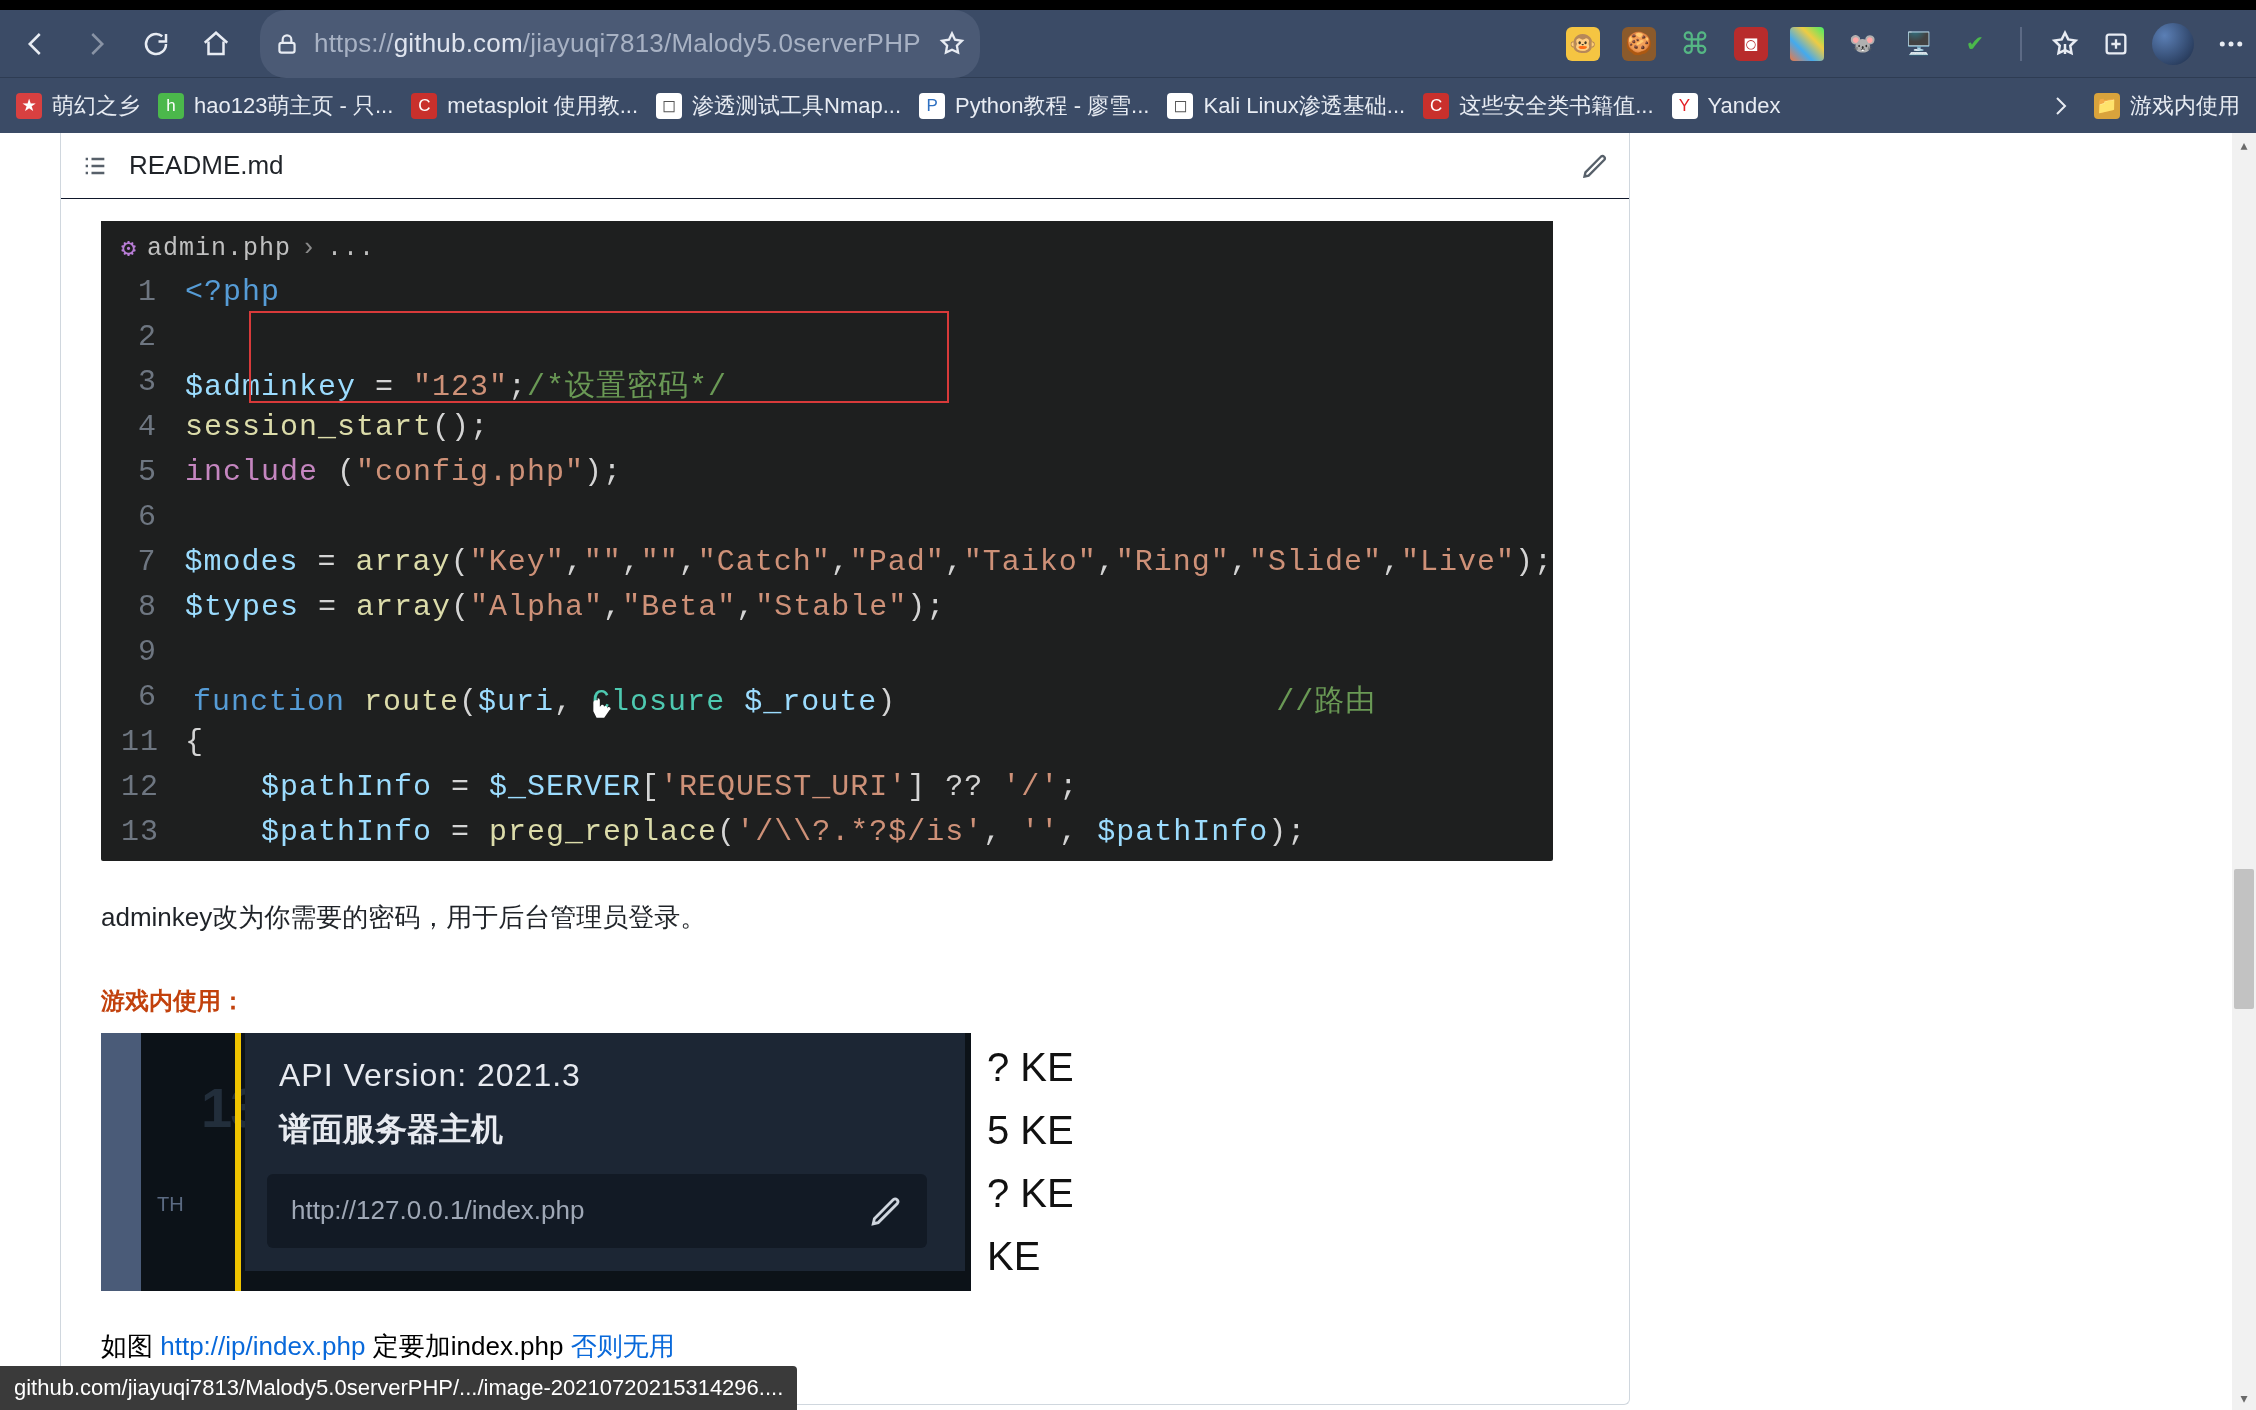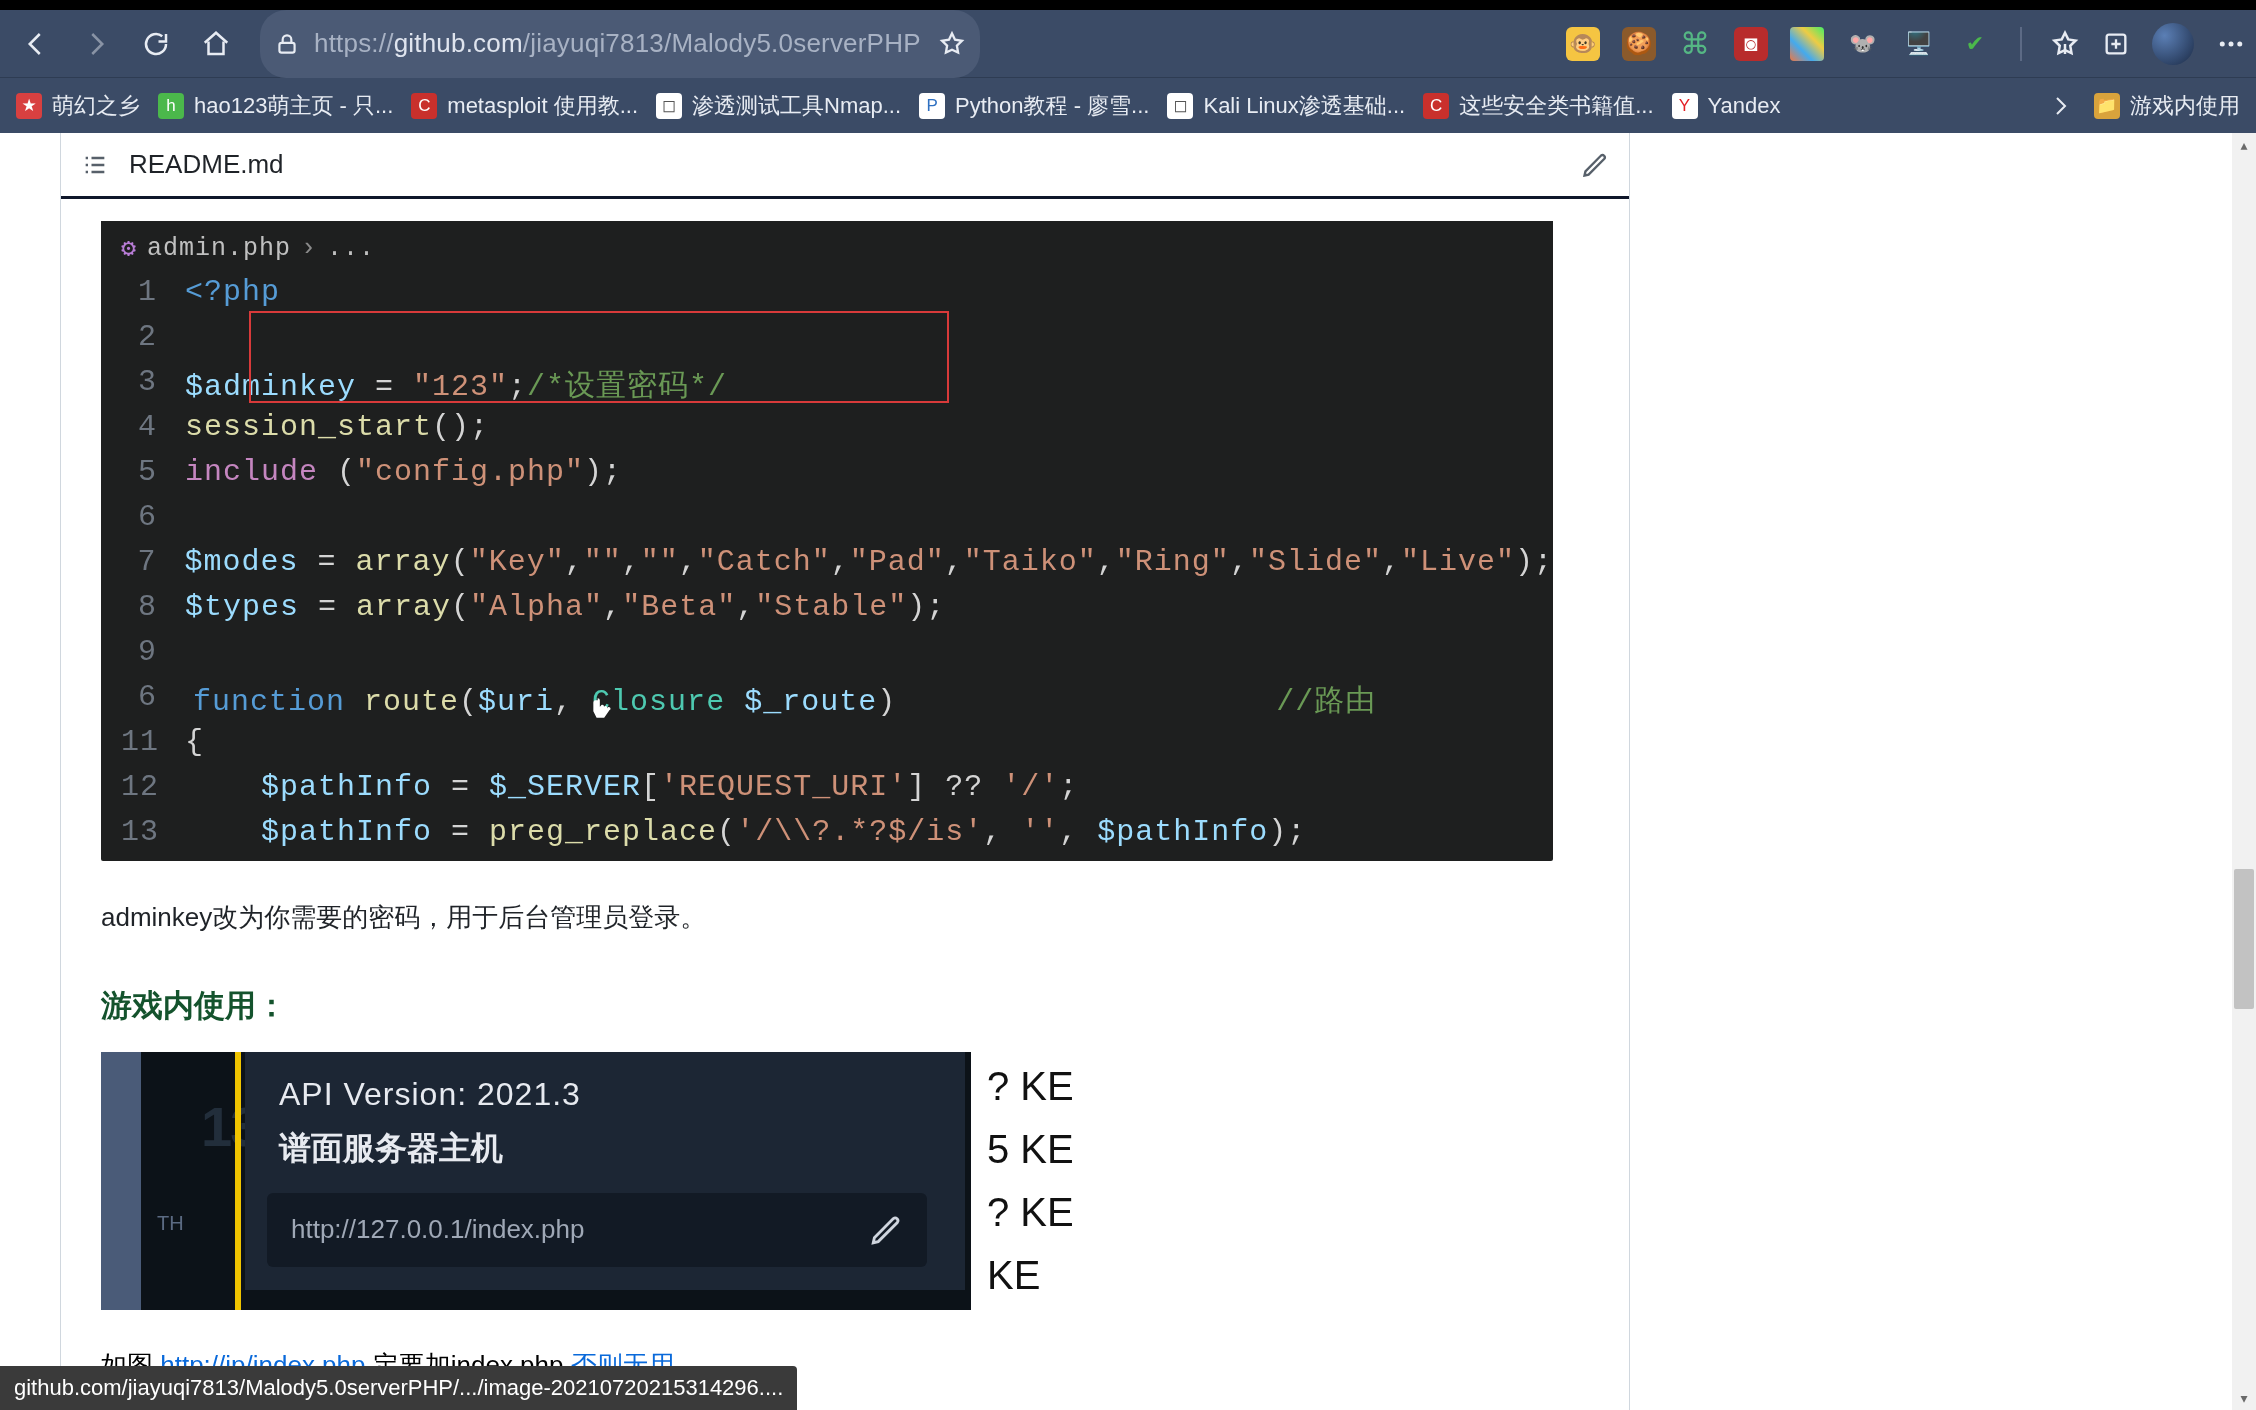--- a/index.html
+++ b/index.html
@@ -54,21 +54,21 @@
   
   .page {
     position:relative; height:1277px; background:#fff; overflow:hidden;
   }
   .readme-card {
     position:absolute; left:60px; top:0; width:1570px;
     border:1px solid #d0d7de; border-top:none; border-radius:0 0 6px 6px;
   }
   .readme-header {
     height:66px; display:flex; align-items:center; padding:0 20px;
-    border-bottom:3px solid #0f172a; justify-content:space-between;
+    border-bottom:1px solid #0f172a; justify-content:space-between;
   }
   .rh-left { display:flex; align-items:center; gap:20px; }
   .rh-ic { width:28px; height:28px; color:#57606a; }
   .rh-title { font-size:26px; color:#1f2328; }
   .pencil { width:28px; height:28px; color:#57606a; }
 
   .readme-body { padding:22px 40px 40px; }
 
   
   .editor {
@@ -97,21 +97,21 @@
   .redbox {
     position:absolute; left:148px; top:90px; width:700px; height:92px;
     border:2px solid #d83a3a; pointer-events:none;
   }
   .cursor-hand {
     position:absolute; left:488px; top:475px; width:26px; height:26px;
     pointer-events:none;
   }
 
   .para { font-size:26px; color:#1f2328; margin-top:36px; line-height:1.6; }
-  .h2 { font-size:31px; font-weight:600; margin-top:46px; margin-bottom:25px; color:#14532d; }
+  .h2 { font-size:24px; font-weight:600; margin-top:46px; margin-bottom:16px; color:#c2410c; }
 
   
   .ui2 {
     width:870px; height:258px; background:#0c1218; position:relative;
     display:flex;
   }
   .ui2-left {
     width:40px; background:#4a5b78;
   }
   .ui2-yellow {

